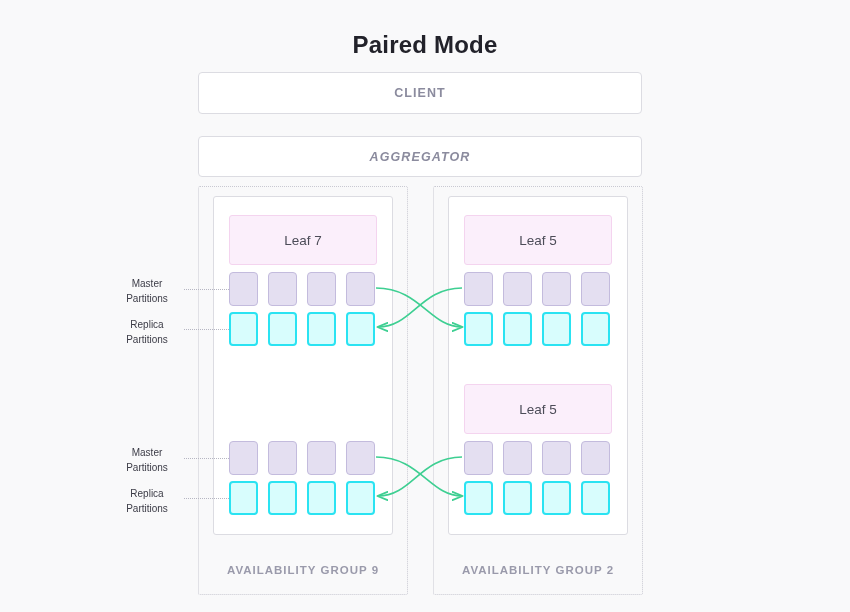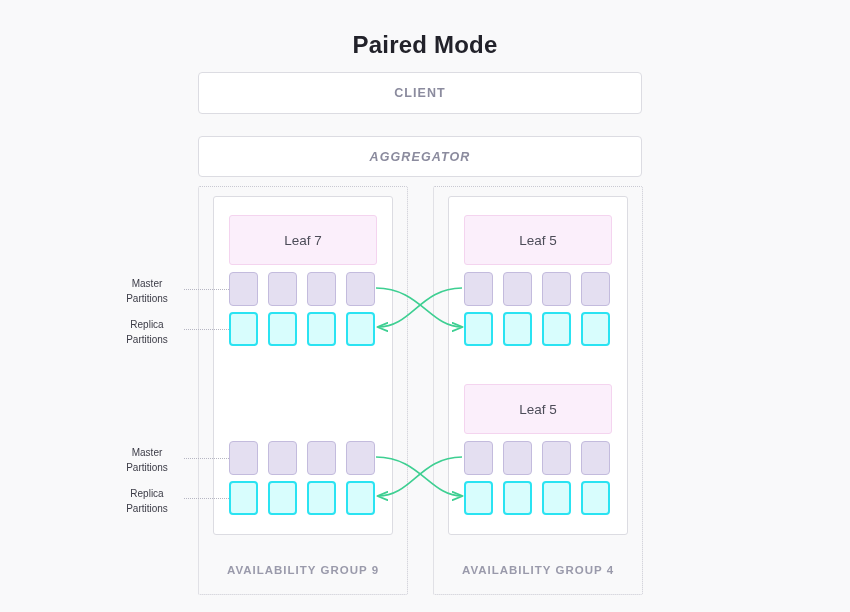--- a/index.html
+++ b/index.html
@@ -167,21 +167,21 @@
   </div>
   <div class="topbar aggregator">
     <span>AGGREGATOR</span>
   </div>
 
   <div class="ag ag1">
     <div class="ag-label">AVAILABILITY GROUP 9</div>
   </div>
 
   <div class="ag ag2">
-    <div class="ag-label">AVAILABILITY GROUP 4</div>
+    <div class="ag-label">AVAILABILITY GROUP 2</div>
   </div>
 
   <div class="node-panel p1"></div>
   <div class="node-panel p2"></div>
 
   <div class="leaf left row-a">
     <span>Leaf 7</span>
   </div>
   <div class="leaf right row-a">
     <span>Leaf 5</span>

